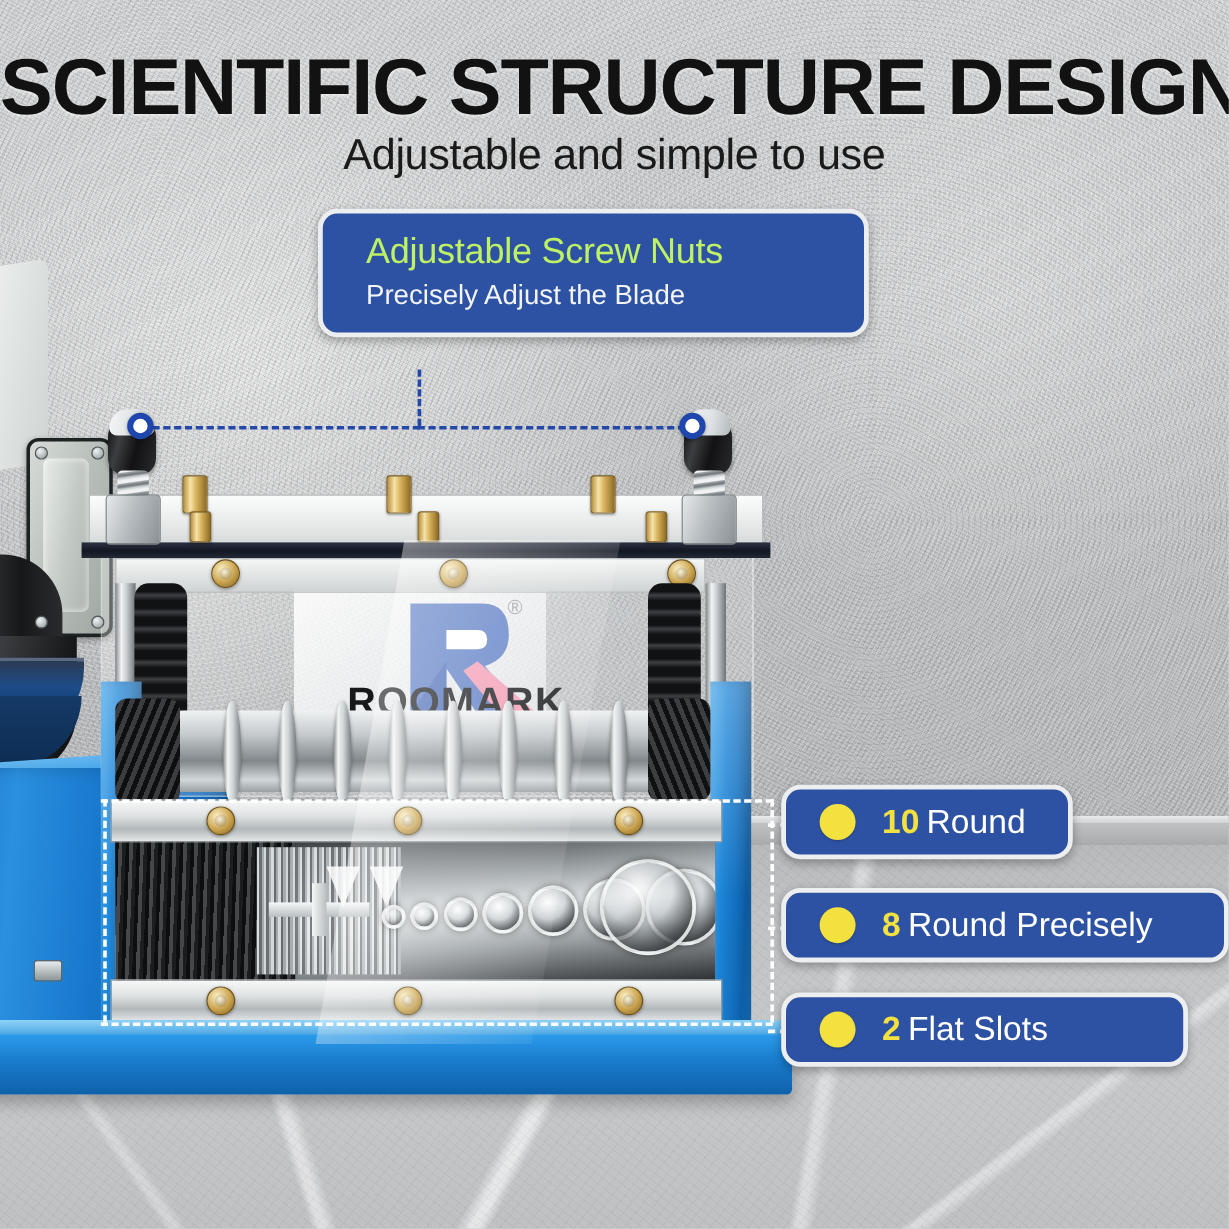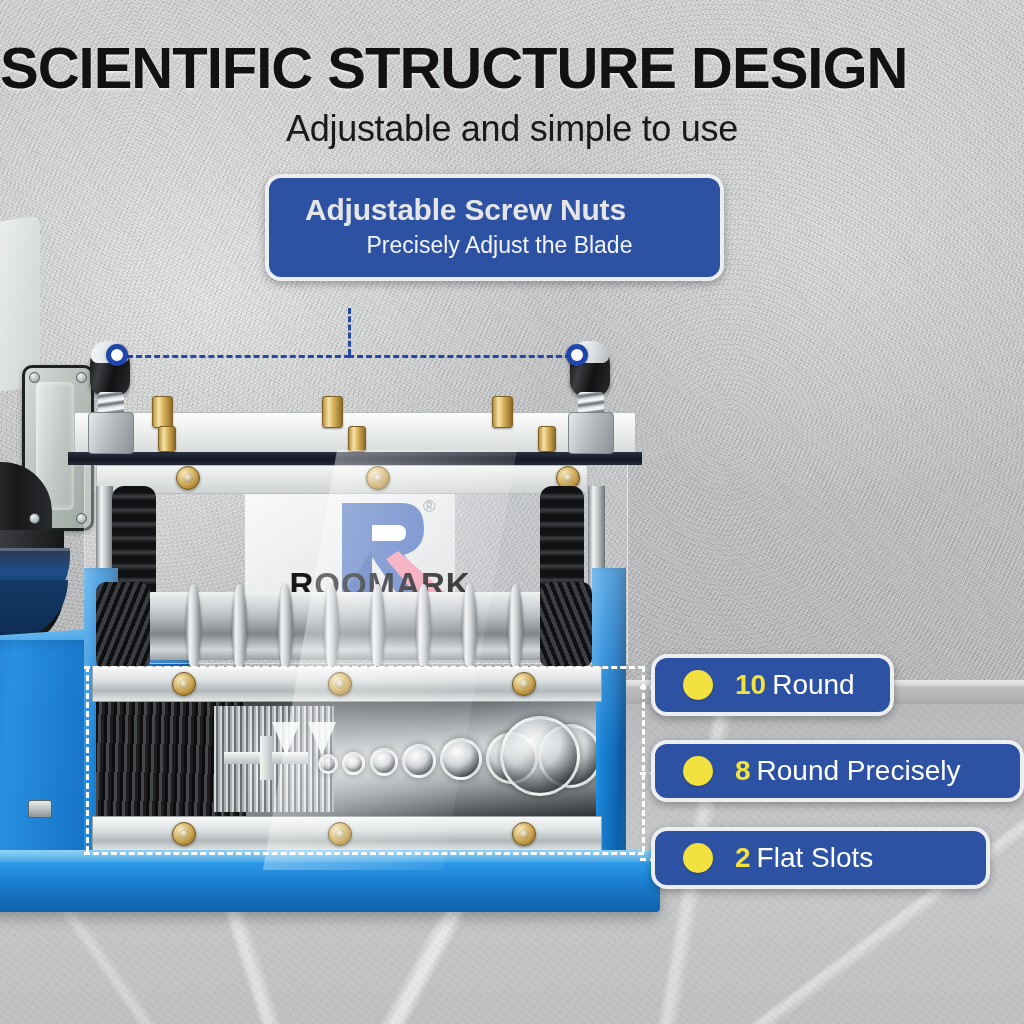--- a/index.html
+++ b/index.html
@@ -57,21 +57,21 @@
   .floor-tex{
     position:absolute;left:0;top:704px;width:1024px;height:320px;opacity:.22;mix-blend-mode:multiply;
     background-image:
       repeating-linear-gradient(38deg, rgba(130,132,134,.35) 0 1px, rgba(0,0,0,0) 1px 6px),
       repeating-linear-gradient(-51deg, rgba(130,132,134,.28) 0 1px, rgba(0,0,0,0) 1px 8px);
   }
 
   
   .title{
     position:absolute;left:0;top:34px;width:996px;text-align:left;
-    font-size:58px;font-weight:bold;letter-spacing:-1px;color:#121212;
+    font-size:66px;font-weight:bold;letter-spacing:-1px;color:#121212;
     font-family:"Liberation Sans", sans-serif;
     text-shadow:0 2px 3px rgba(255,255,255,.6);
     white-space:nowrap;
   }
   .subtitle{
     position:absolute;left:0;top:108px;width:1024px;text-align:center;
     font-size:36px;font-weight:400;color:#1a1a1a;letter-spacing:-.3px;
     font-family:"Liberation Sans", sans-serif;
   }
 
@@ -223,24 +223,24 @@
   .brand{position:absolute;left:265px;top:366px;width:230px;text-align:center;
     font-size:33px;font-weight:bold;letter-spacing:1px;color:#17181a;
     font-family:"Liberation Sans",sans-serif;}
 
   
   .cbox{
     position:absolute;background:#2e52a3;border:4px solid #eceef0;border-radius:16px;
     box-shadow:0 3px 8px rgba(0,0,0,.30);box-sizing:border-box;
   }
   .cbox-main{left:265px;top:174px;width:459px;padding:14px 26px 18px 36px;}
-  .cb-title{color:#e5e5e5;font-size:30px;font-weight:bold;letter-spacing:-.2px;line-height:1.18;
+  .cb-title{color:#bef264;font-size:30px;font-weight:normal;letter-spacing:-.2px;line-height:1.18;
     font-family:"Liberation Sans",sans-serif;}
   .cb-sub{color:#f2f4f8;font-size:23px;font-weight:400;line-height:1.22;margin-top:4px;
-    font-family:"Liberation Sans",sans-serif;text-align:center;}
+    font-family:"Liberation Sans",sans-serif;}
 
   .cbox-item{display:flex;align-items:center;height:62px;padding-left:28px;}
   .cbox-1{left:651px;top:654px;width:243px;}
   .cbox-2{left:651px;top:740px;width:373px;}
   .cbox-3{left:651px;top:827px;width:339px;}
   .dot{width:30px;height:30px;border-radius:50%;background:#f2e13f;flex:0 0 auto;
     box-shadow:0 1px 2px rgba(0,0,0,.25);}
   .citem-text{margin-left:22px;font-size:28px;color:#ffffff;white-space:nowrap;
     font-family:"Liberation Sans",sans-serif;}
   .citem-num{color:#f2e13f;font-weight:bold;margin-right:6px;}

